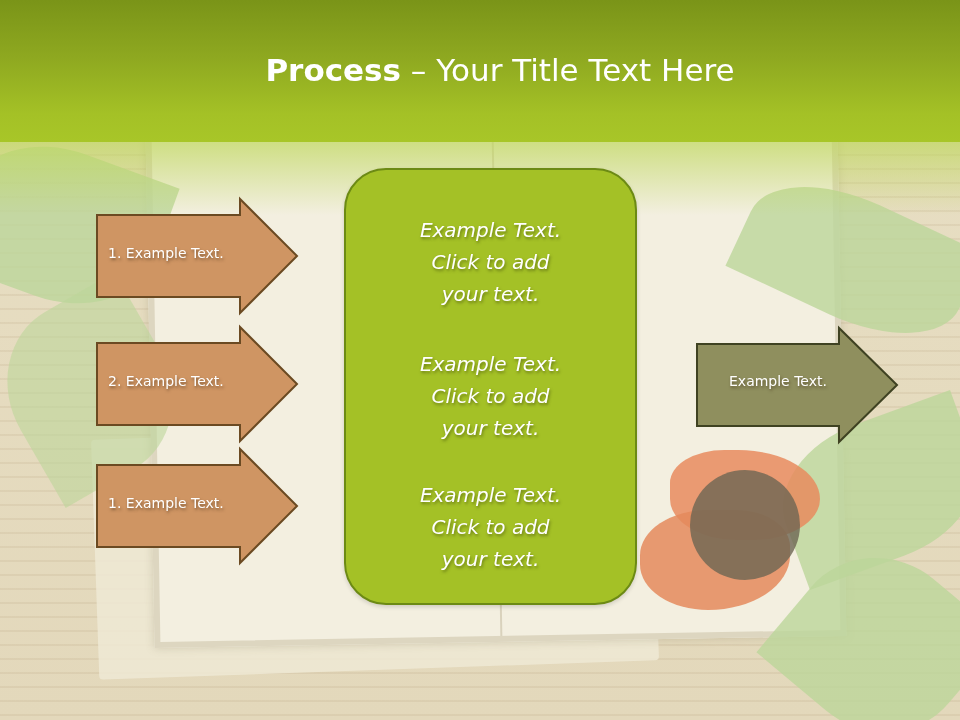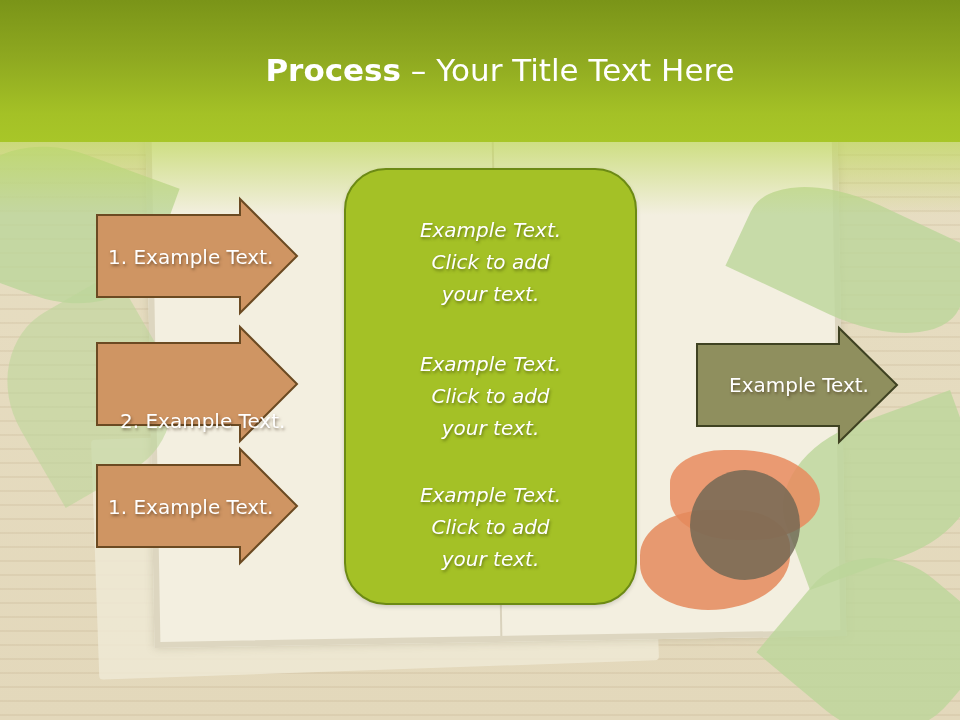--- a/index.html
+++ b/index.html
@@ -20,21 +20,21 @@
   .bg .butterfly .body { position:absolute; left:50px; top:30px; width:110px; height:110px; background:#6d6552; border-radius:50%; opacity:0.8; }
   .bg .fade-top { position:absolute; left:0; right:0; top:125px; height:90px; background:linear-gradient(180deg, rgba(190,215,90,0.85) 0%, rgba(240,240,220,0) 100%); }
 
   .header { position:absolute; left:0; top:0; width:960px; height:142px;
     background:linear-gradient(180deg,#7a9418 0%, #8ea820 40%, #a4c126 80%, #a8c628 100%);padding-left:40px; }
   .title { position:absolute; left:0; right:0; top:52px; text-align:center; color:#ffffff; font-size:31px; letter-spacing:0px; }
   .title .bold { font-weight:bold; }
 
   .arrow { position:absolute; }
   .arrow svg { position:absolute; left:0; top:0; overflow:visible; }
-  .arrow .label { position:absolute; color:#ffffff; font-size:20px; text-shadow:1px 2px 3px rgba(60,40,20,0.55); white-space:nowrap; }
+  .arrow .label { position:absolute; color:#ffffff; font-size:14px; text-shadow:1px 2px 3px rgba(60,40,20,0.55); white-space:nowrap; }
 
   .center-box { position:absolute; left:344px; top:168px; width:293px; height:437px; background:#a4c126; border:2px solid #6c8a14; border-radius:42px; box-sizing:border-box; box-shadow:0 2px 4px rgba(0,0,0,0.15); }
   .center-box .block { position:absolute; left:0; right:0; text-align:center; color:#ffffff; font-style:italic; font-size:20px; line-height:32px; text-shadow:1px 2px 3px rgba(60,70,10,0.55); }
 </style>
 </head>
 <body>
 
 <div class="bg">
   <div class="wood"></div>
   <div class="paper-stack"></div>
@@ -64,21 +64,21 @@
   <svg width="202" height="116">
     <polygon points="1,17 144,17 144,1 201,58 144,115 144,99 1,99" fill="#cf9563" stroke="#6b4a22" stroke-width="2"></polygon>
   </svg>
   <span class="label" style="left:12px;top:47px;">1. Example Text.</span>
 </div>
 
 <div class="arrow" style="left:96px;top:326px;width:202px;height:116px;">
   <svg width="202" height="116">
     <polygon points="1,17 144,17 144,1 201,58 144,115 144,99 1,99" fill="#cf9563" stroke="#6b4a22" stroke-width="2"></polygon>
   </svg>
-  <span class="label" style="left:24px;top:47px;margin-top:36px;">2. Example Text.</span>
+  <span class="label" style="left:12px;top:47px;">2. Example Text.</span>
 </div>
 
 <div class="arrow" style="left:96px;top:448px;width:202px;height:116px;">
   <svg width="202" height="116">
     <polygon points="1,17 144,17 144,1 201,58 144,115 144,99 1,99" fill="#cf9563" stroke="#6b4a22" stroke-width="2"></polygon>
   </svg>
   <span class="label" style="left:12px;top:47px;">1. Example Text.</span>
 </div>
 
 <div class="center-box">

